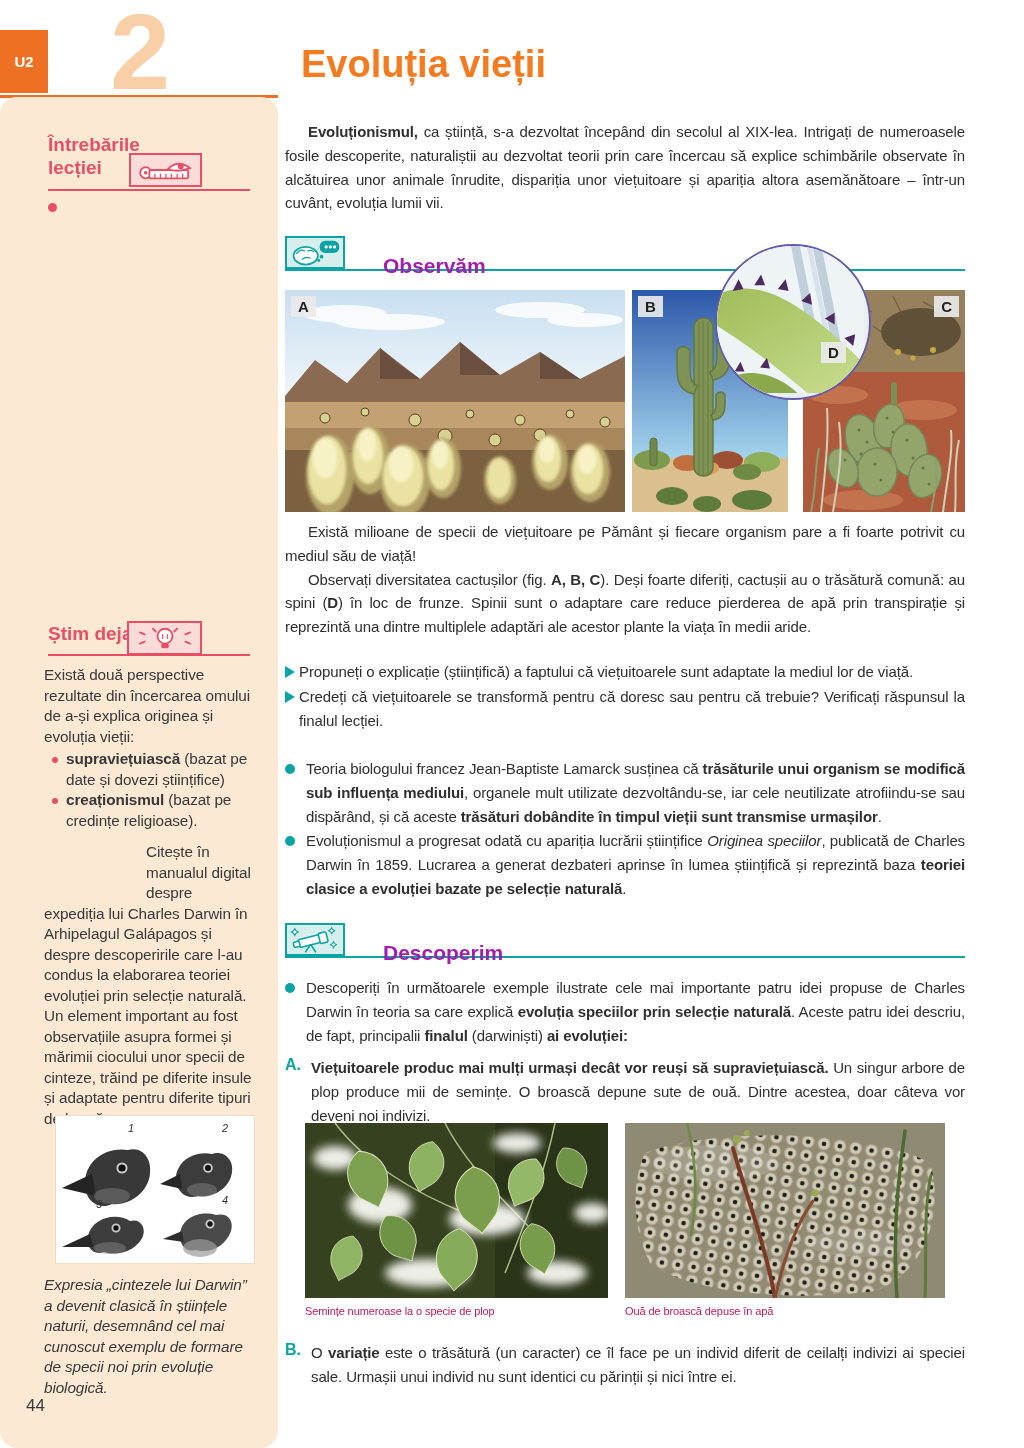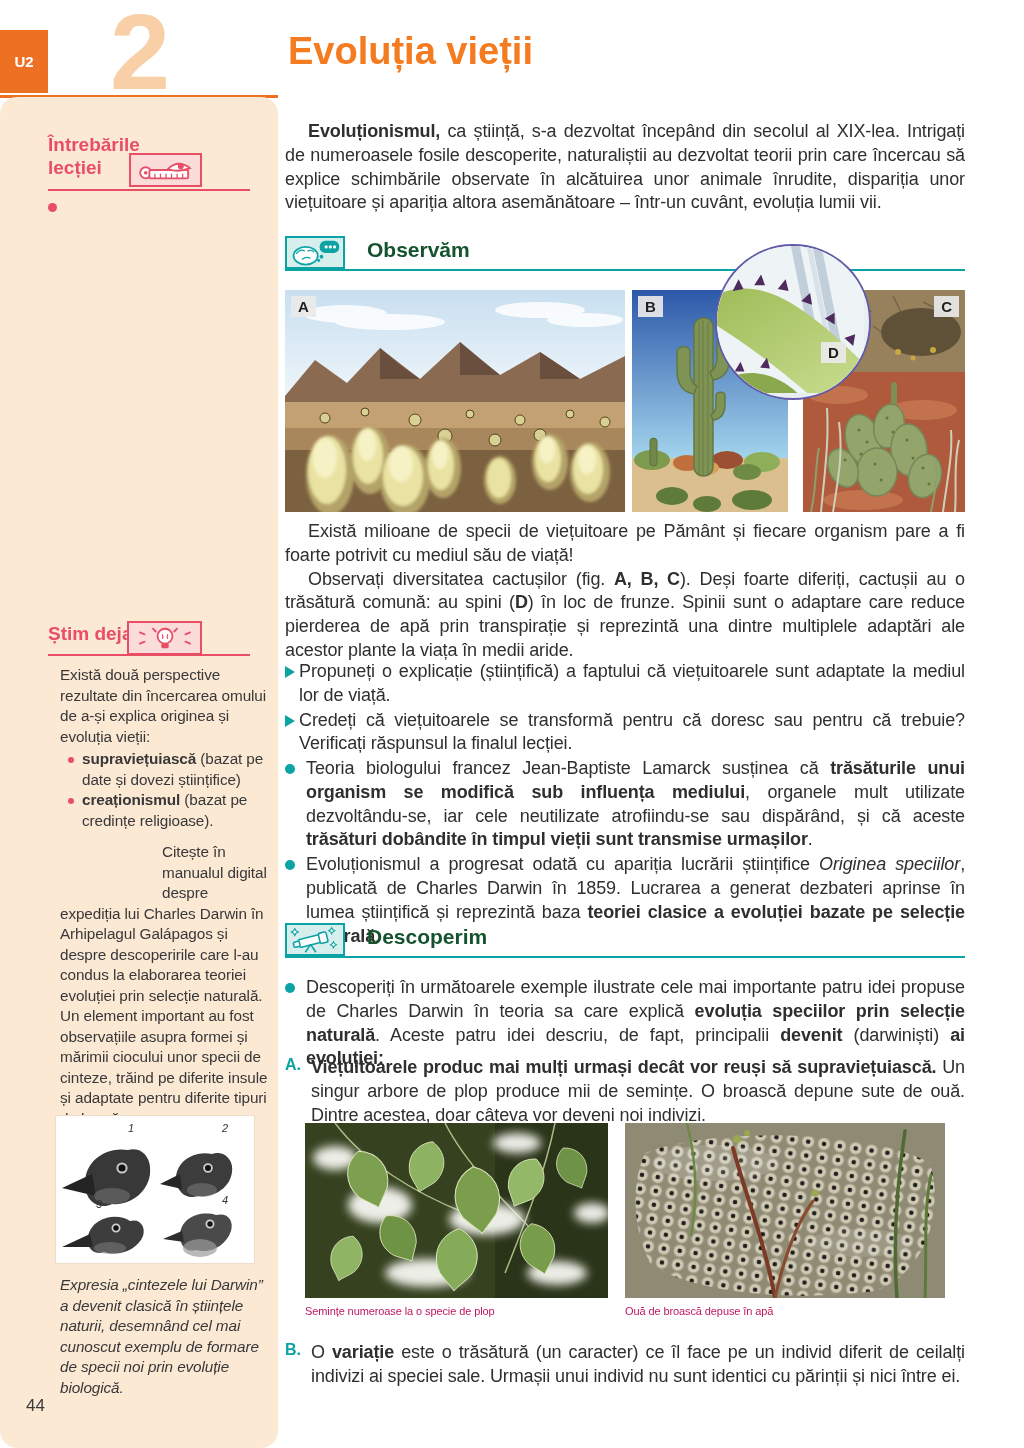--- a/index.html
+++ b/index.html
@@ -3,44 +3,44 @@
 <meta charset="utf-8">
 <style>
   html,body{margin:0;padding:0;background:#fff;}
   .page{position:relative;width:1024px;height:1448px;background:#fff;overflow:hidden;
         font-family:"Liberation Sans",sans-serif;color:#2f2f2f;}
   
   .u2-badge{position:absolute;left:0;top:30px;width:48px;height:63px;background:#ee7123;
             color:#fff;font-weight:700;font-size:15px;display:flex;align-items:center;justify-content:center;}
   .big-num{position:absolute;left:110px;top:2px;font-size:108px;line-height:100px;font-weight:800;color:#f8cfa6;}
   .orange-rule{position:absolute;left:0;top:95px;width:278px;height:3px;background:#ee7123;}
-  .page-title{position:absolute;left:285px;top:26px;font-size:38px;line-height:44px;font-weight:800;color:#f47b20;margin:3px;}
+  .page-title{position:absolute;left:285px;top:26px;font-size:38px;line-height:44px;font-weight:800;color:#f47b20;margin:16px;}
   .page-num{position:absolute;left:26px;top:1396px;font-size:17px;color:#3b3b3b;text-align:center;}
   
   .sidebar{position:absolute;left:0;top:97px;width:278px;height:1351px;background:#fce9d4;border-radius:17px;}
   .sb-head{position:absolute;left:48px;width:202px;border-bottom:2.5px solid #e84f66;}
   .sb-head h3{margin:0;color:#e84f66;font-size:19px;line-height:23px;font-weight:800;}
   .sb-icon{position:absolute;border:2px solid #e84f66;background:#fbdcd8;display:flex;align-items:center;justify-content:center;}
-  .sb-text{position:absolute;left:60px;width:210px;font-size:15.3px;line-height:20.5px;color:#38383a;letter-spacing:-0.1px;}
+  .sb-text{position:absolute;left:44px;width:210px;font-size:15.3px;line-height:20.5px;color:#38383a;letter-spacing:-0.1px;}
   .sb-list{position:absolute;left:48px;width:212px;font-size:15.3px;line-height:20.5px;color:#38383a;letter-spacing:-0.1px;}
   .sb-li{position:relative;padding-left:19px;margin-bottom:9px;}
   .sb-li .dot{position:absolute;left:0;top:6px;width:9px;height:9px;border-radius:50%;background:#e84f66;}
   .k-li{position:relative;padding-left:22px;}
   .k-li .dot{position:absolute;left:8px;top:8px;width:6px;height:6px;border-radius:50%;background:#e84f66;}
   .indent-spacer{float:left;width:102px;height:42px;}
   .finches{position:absolute;left:55px;top:1018px;width:198px;height:147px;background:#fff;border:1px solid #f0ddc8;}
   
   .main{position:absolute;left:285px;top:0;width:680px;}
-  .mp{font-size:18px;line-height:23.8px;text-align:justify;letter-spacing:-0.12px;margin:0;}
+  .mp{font-size:15px;line-height:23.8px;text-align:justify;letter-spacing:-0.12px;margin:0;}
   .indent{text-indent:23px;}
   .b{font-weight:700;} .i{font-style:italic;}
   .sec-head{position:absolute;left:0;width:680px;height:33px;border-bottom:2.5px solid #0ba3a3;}
   .sec-head .box{position:absolute;left:0;top:0;width:60px;height:33px;border:2px solid #0ba3a3;background:#d6efed;box-sizing:border-box;
                  display:flex;align-items:center;justify-content:center;}
-  .sec-head h2{position:absolute;left:82px;top:2px;margin:0;color:#14532d;font-size:21px;font-weight:800;}
+  .sec-head h2{position:absolute;left:82px;top:2px;margin:16px;color:#a21caf;font-size:21px;font-weight:800;}
   .photo{position:relative;overflow:hidden;}
   .photo svg{display:block;}
   .chip{position:absolute;background:rgba(233,233,233,.92);color:#1f1f1f;font-weight:700;font-size:15px;
         padding:1px 7px;line-height:19px;}
   .photo-row{position:absolute;left:0;top:290px;display:flex;}
   .circle-d{position:absolute;left:430px;top:244px;width:152px;height:152px;border-radius:50%;
             border:2.5px solid #635aa8;overflow:hidden;background:#e9eef2;z-index:5;}
   .arrow-li{position:relative;padding-left:14px;margin-bottom:1px;}
   .arrow-li .tri{position:absolute;left:0;top:6px;width:0;height:0;border-left:10px solid #0ba3a3;
                  border-top:6px solid transparent;border-bottom:6px solid transparent;}
@@ -428,21 +428,21 @@
             <path d="M52,19 l1.2,2.2 L55.5,22.5 l-2.3,1.2 L52,26 l-1.2,-2.3 L48.5,22.5 l2.3,-1.3 Z"></path>
           </g>
         </svg>
       </div>
       <h2>Descoperim</h2>
     </div>
 
     <div style="position:absolute;top:976px;width:680px;">
       <div class="dot-li">
         <span class="dot"></span>
-        <p class="mp"><span>Descoperiți în următoarele exemple ilustrate cele mai importante patru idei propuse de Charles Darwin în teoria sa care explică </span><span class="b">evoluția speciilor prin selecție naturală</span><span>. Aceste patru idei descriu, de fapt, principalii </span><span class="b">devenit</span><span> (darwiniști) </span><span class="b">ai evoluției:</span></p>
+        <p class="mp"><span>Descoperiți în următoarele exemple ilustrate cele mai importante patru idei propuse de Charles Darwin în teoria sa care explică </span><span class="b">evoluția speciilor prin selecție naturală</span><span>. Aceste patru idei descriu, de fapt, principalii </span><span class="b">finalul</span><span> (darwiniști) </span><span class="b">ai evoluției:</span></p>
       </div>
     </div>
 
     <div class="letter-li" style="position:absolute;top:1056px;width:654px;">
       <span class="lt">A.</span>
       <p class="mp"><span class="b">Viețuitoarele produc mai mulți urmași decât vor reuși să supraviețuiască.</span><span> Un singur arbore de plop produce mii de semințe. O broască depune sute de ouă. Dintre acestea, doar câteva vor deveni noi indivizi.</span></p>
     </div>
 
     <div style="position:absolute;top:1123px;left:20px;display:flex;">
       <div class="photo" style="width:303px;height:175px;margin-right:17px;">

